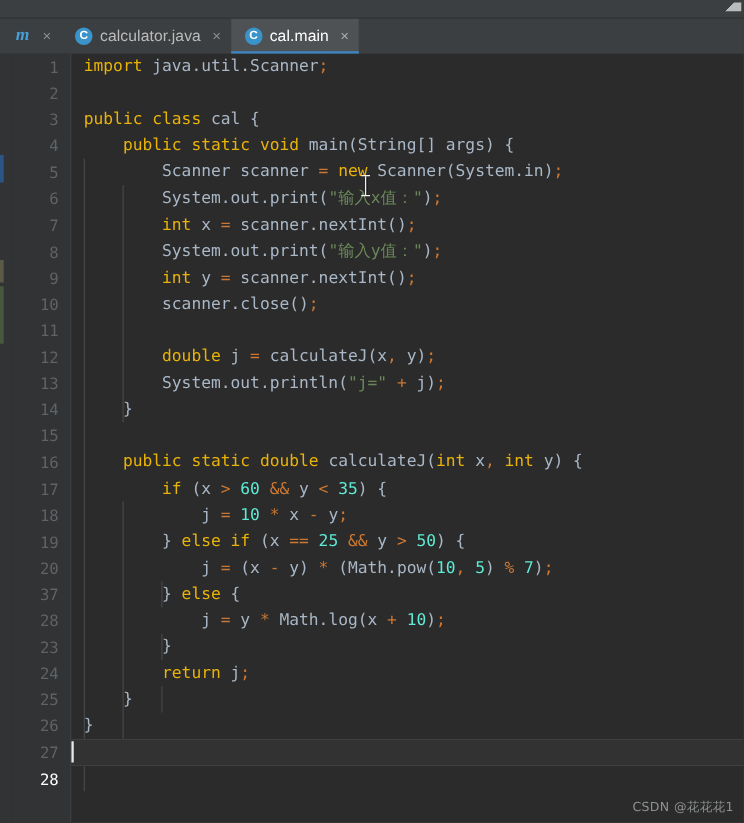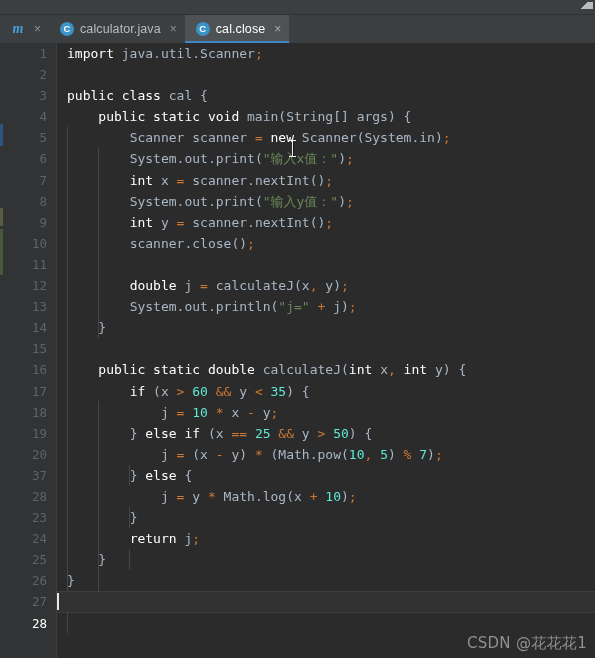--- a/index.html
+++ b/index.html
@@ -98,21 +98,21 @@
     box-shadow: inset 0 1px 0 #3c3e3f, inset 0 -1px 0 #3c3e3f;
     margin-left: -10px; padding-left: 10px;
   }
 
   
   .iguide {
     position: absolute; top: 0; width: 1px; background: #43474a;
   }
 
   
-  .kw   { color: #ffffff; }
+  .kw   { color: #eab308; }
   .num  { color: #5eead4; }
   .str  { color: #6a8759; }
   .pun  { color: #cc7832; }
   .txt  { color: #a9b7c6; }
 
   
   .caret {
     position: absolute; width: 2px; height: 17px; top: 2px;
     background: #e8e8e8;
   }
@@ -122,21 +122,21 @@
     width: 7px; height: 19px;
   }
   .ibeam .stem { position:absolute; left:3px; top:2px; width:1px; height:15px; background:#f0f0f0; }
   .ibeam .cap  { position:absolute; left:0; width:7px; height:1px; background:#f0f0f0; }
   .ibeam .cap.t{ top:1px; } .ibeam .cap.b{ top:17px; }
   .ibeam .shadow{ position:absolute; left:4px; top:3px; width:1px; height:15px; background:rgba(0,0,0,.55); }
 
   
   .watermark {
     position: absolute; right: 8px; bottom: 5px;
-    font-size: 15px; color: #8e9193;
+    font-size: 10px; color: #8e9193;
     font-family: "DejaVu Sans", sans-serif;
     letter-spacing: .3px; z-index: 30;
   }
 </style>
 </head>
 <body>
 
 <div id="app">
 
   <div class="top-strip">
@@ -148,21 +148,21 @@
         <span class="ico-maven">m</span>
         <span class="tab-close">×</span>
       </div>
       <div class="tab">
         <span class="ico-class">C</span>
         <span class="tab-label">calculator.java</span>
         <span class="tab-close">×</span>
       </div>
       <div class="tab active">
         <span class="ico-class">C</span>
-        <span class="tab-label">cal.close</span>
+        <span class="tab-label">cal.main</span>
         <span class="tab-close">×</span>
       </div>
     </div>
 
   <div class="editor">
     <div class="marker-col">
       <div class="vcs-mark" style="top:81px;height:22px;background:#2a5585;"></div>
       <div class="vcs-mark" style="top:165px;height:18px;background:#5a5a46;"></div>
       <div class="vcs-mark" style="top:186px;height:46px;background:#47583f;"></div>
     </div>

